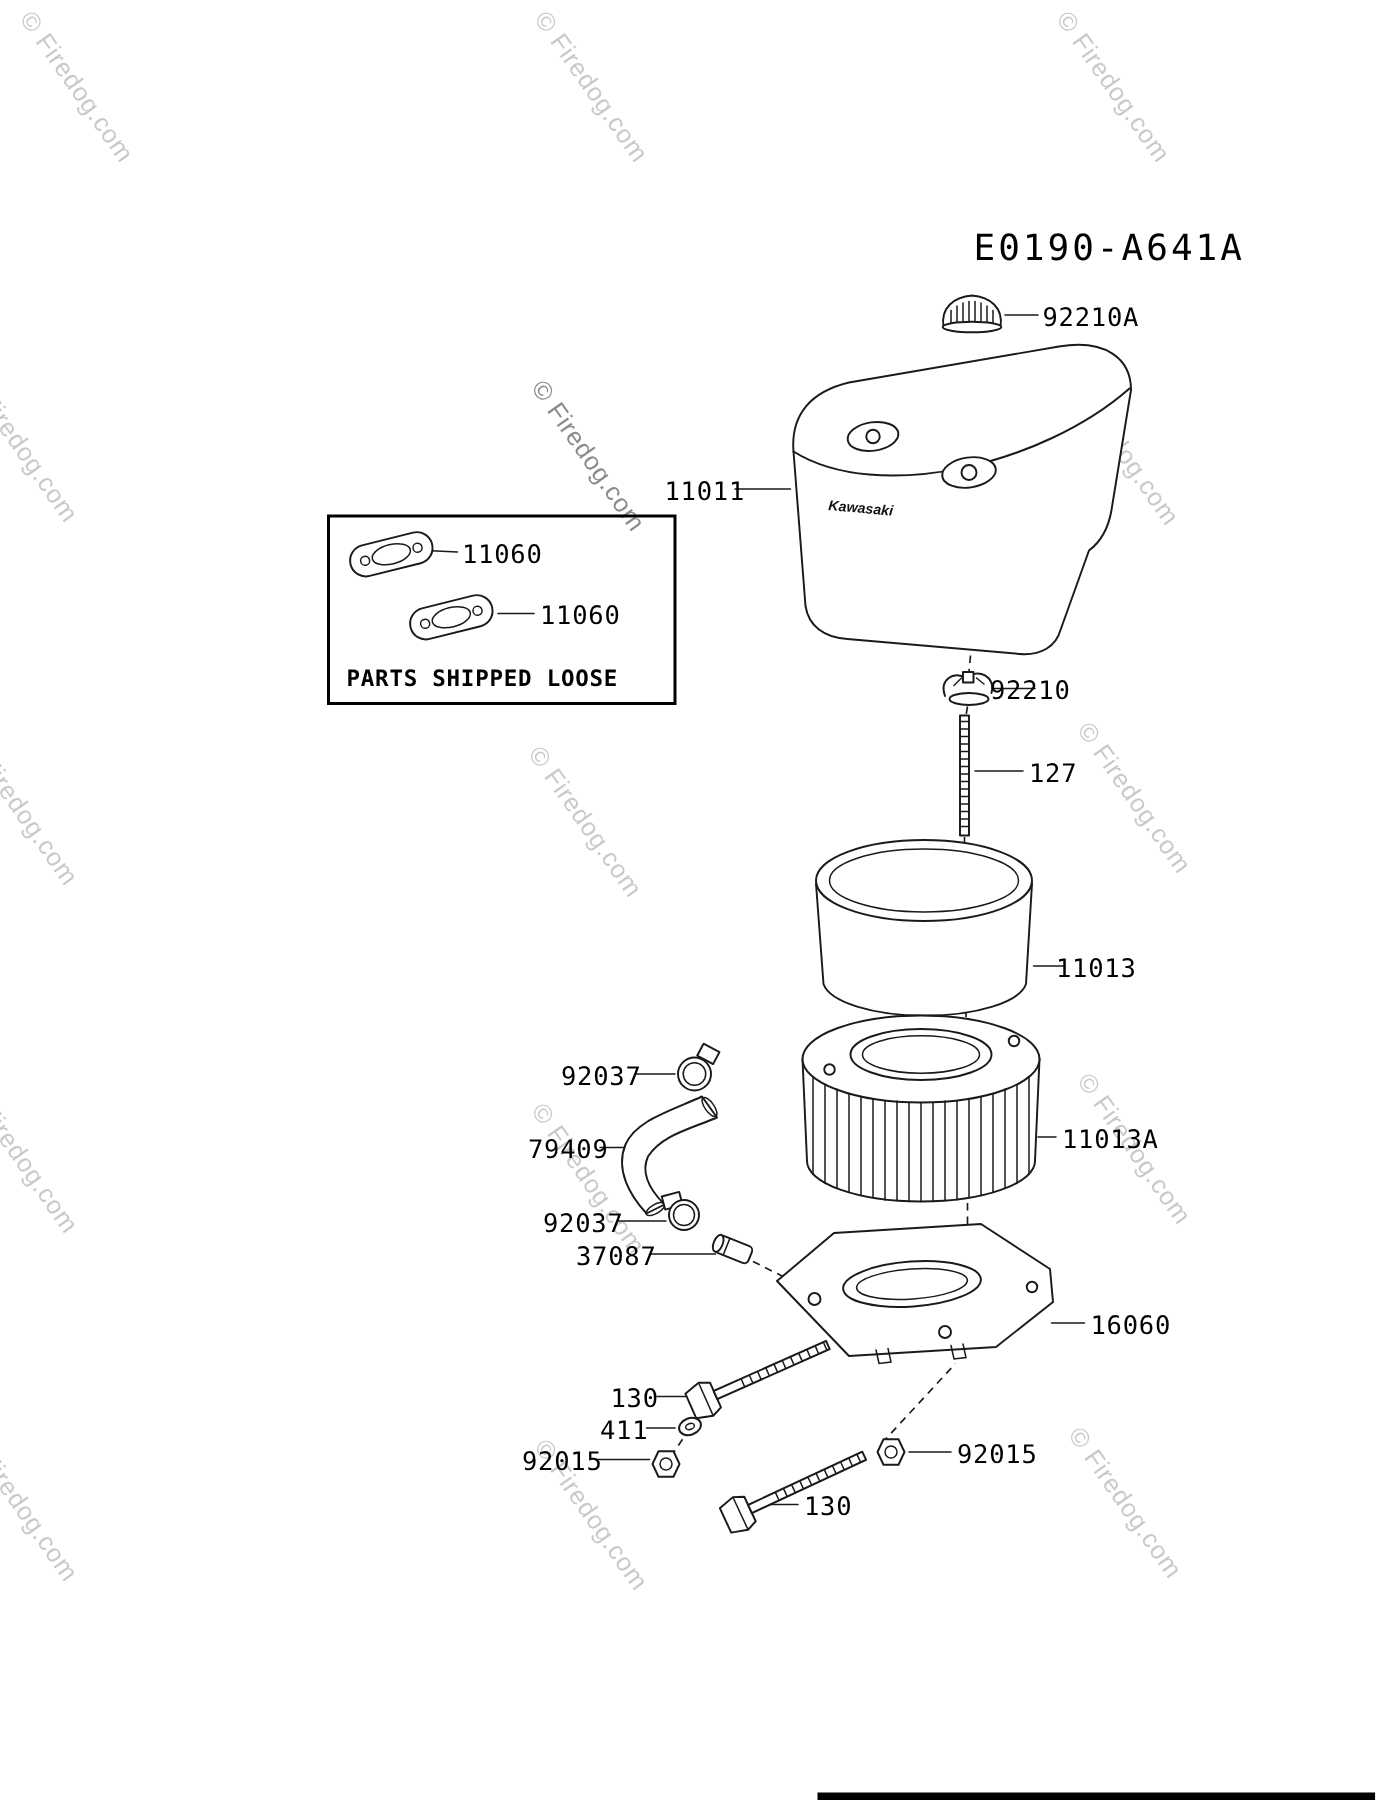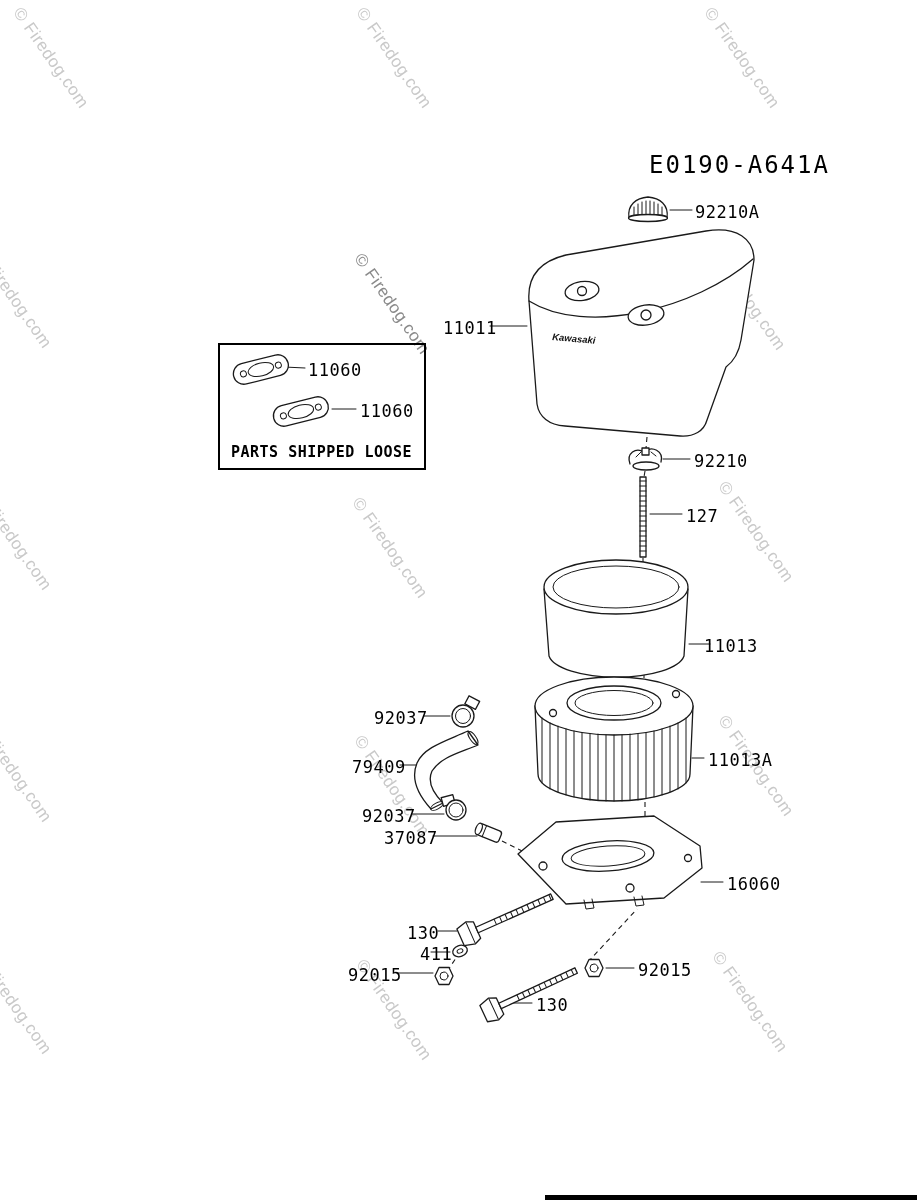--- a/index.html
+++ b/index.html
@@ -14,21 +14,21 @@
     transform:rotate(55deg); transform-origin:0 0; user-select:none;
   }
   .wm.dark { color:#8a8a8a; }
   .diagram-code {
     position:absolute; left:649px; top:151px; font-size:24px; letter-spacing:2px;
   }
   .part-label {
     position:absolute; font-size:17px; letter-spacing:.5px; white-space:nowrap;
   }
   .parts-box {
-    position:absolute; left:218px; top:343px; width:208px; height:127px;
+    position:absolute; left:218px; top:343px; width:233px; height:127px;
     border:2px solid #000;
   }
   .parts-box-title {
     position:absolute; left:11px; bottom:7px; font-size:15px; font-weight:bold; letter-spacing:.5px;
   }
   svg.diagram { position:absolute; left:0; top:0; }
   svg .s { stroke:#1a1a1a; stroke-width:1.3; fill:none; stroke-linecap:round; stroke-linejoin:round; }
   svg .fw { stroke:#1a1a1a; stroke-width:1.3; fill:#ffffff; stroke-linecap:round; stroke-linejoin:round; }
   svg .thin { stroke:#1a1a1a; stroke-width:1; fill:none; stroke-linecap:round; }
   svg .dash { stroke:#1a1a1a; stroke-width:1.1; fill:none; stroke-dasharray:5 4; }
@@ -300,28 +300,28 @@
   <div class="diagram-code">E0190-A641A</div>
 
   <div class="parts-box">
     <div class="parts-box-title">PARTS SHIPPED LOOSE</div>
   </div>
 
   <div class="part-label" style="left:695px;top:202px">92210A</div>
   <div class="part-label" style="left:443px;top:318px">11011</div>
   <div class="part-label" style="left:308px;top:360px">11060</div>
   <div class="part-label" style="left:360px;top:401px">11060</div>
-  <div class="part-label" style="left:694px;top:451px">92210</div>
+  <div class="part-label" style="left:660px;top:451px">92210</div>
   <div class="part-label" style="left:686px;top:506px">127</div>
   <div class="part-label" style="left:704px;top:636px">11013</div>
   <div class="part-label" style="left:374px;top:708px">92037</div>
   <div class="part-label" style="left:352px;top:757px">79409</div>
   <div class="part-label" style="left:708px;top:750px">11013A</div>
   <div class="part-label" style="left:362px;top:806px">92037</div>
   <div class="part-label" style="left:384px;top:828px">37087</div>
   <div class="part-label" style="left:727px;top:874px">16060</div>
   <div class="part-label" style="left:407px;top:923px">130</div>
-  <div class="part-label" style="left:420px;top:944px">411</div>
+  <div class="part-label" style="left:400px;top:944px">411</div>
   <div class="part-label" style="left:348px;top:965px">92015</div>
   <div class="part-label" style="left:638px;top:960px">92015</div>
   <div class="part-label" style="left:536px;top:995px">130</div>
 
 </div>
 
 </body></html>

